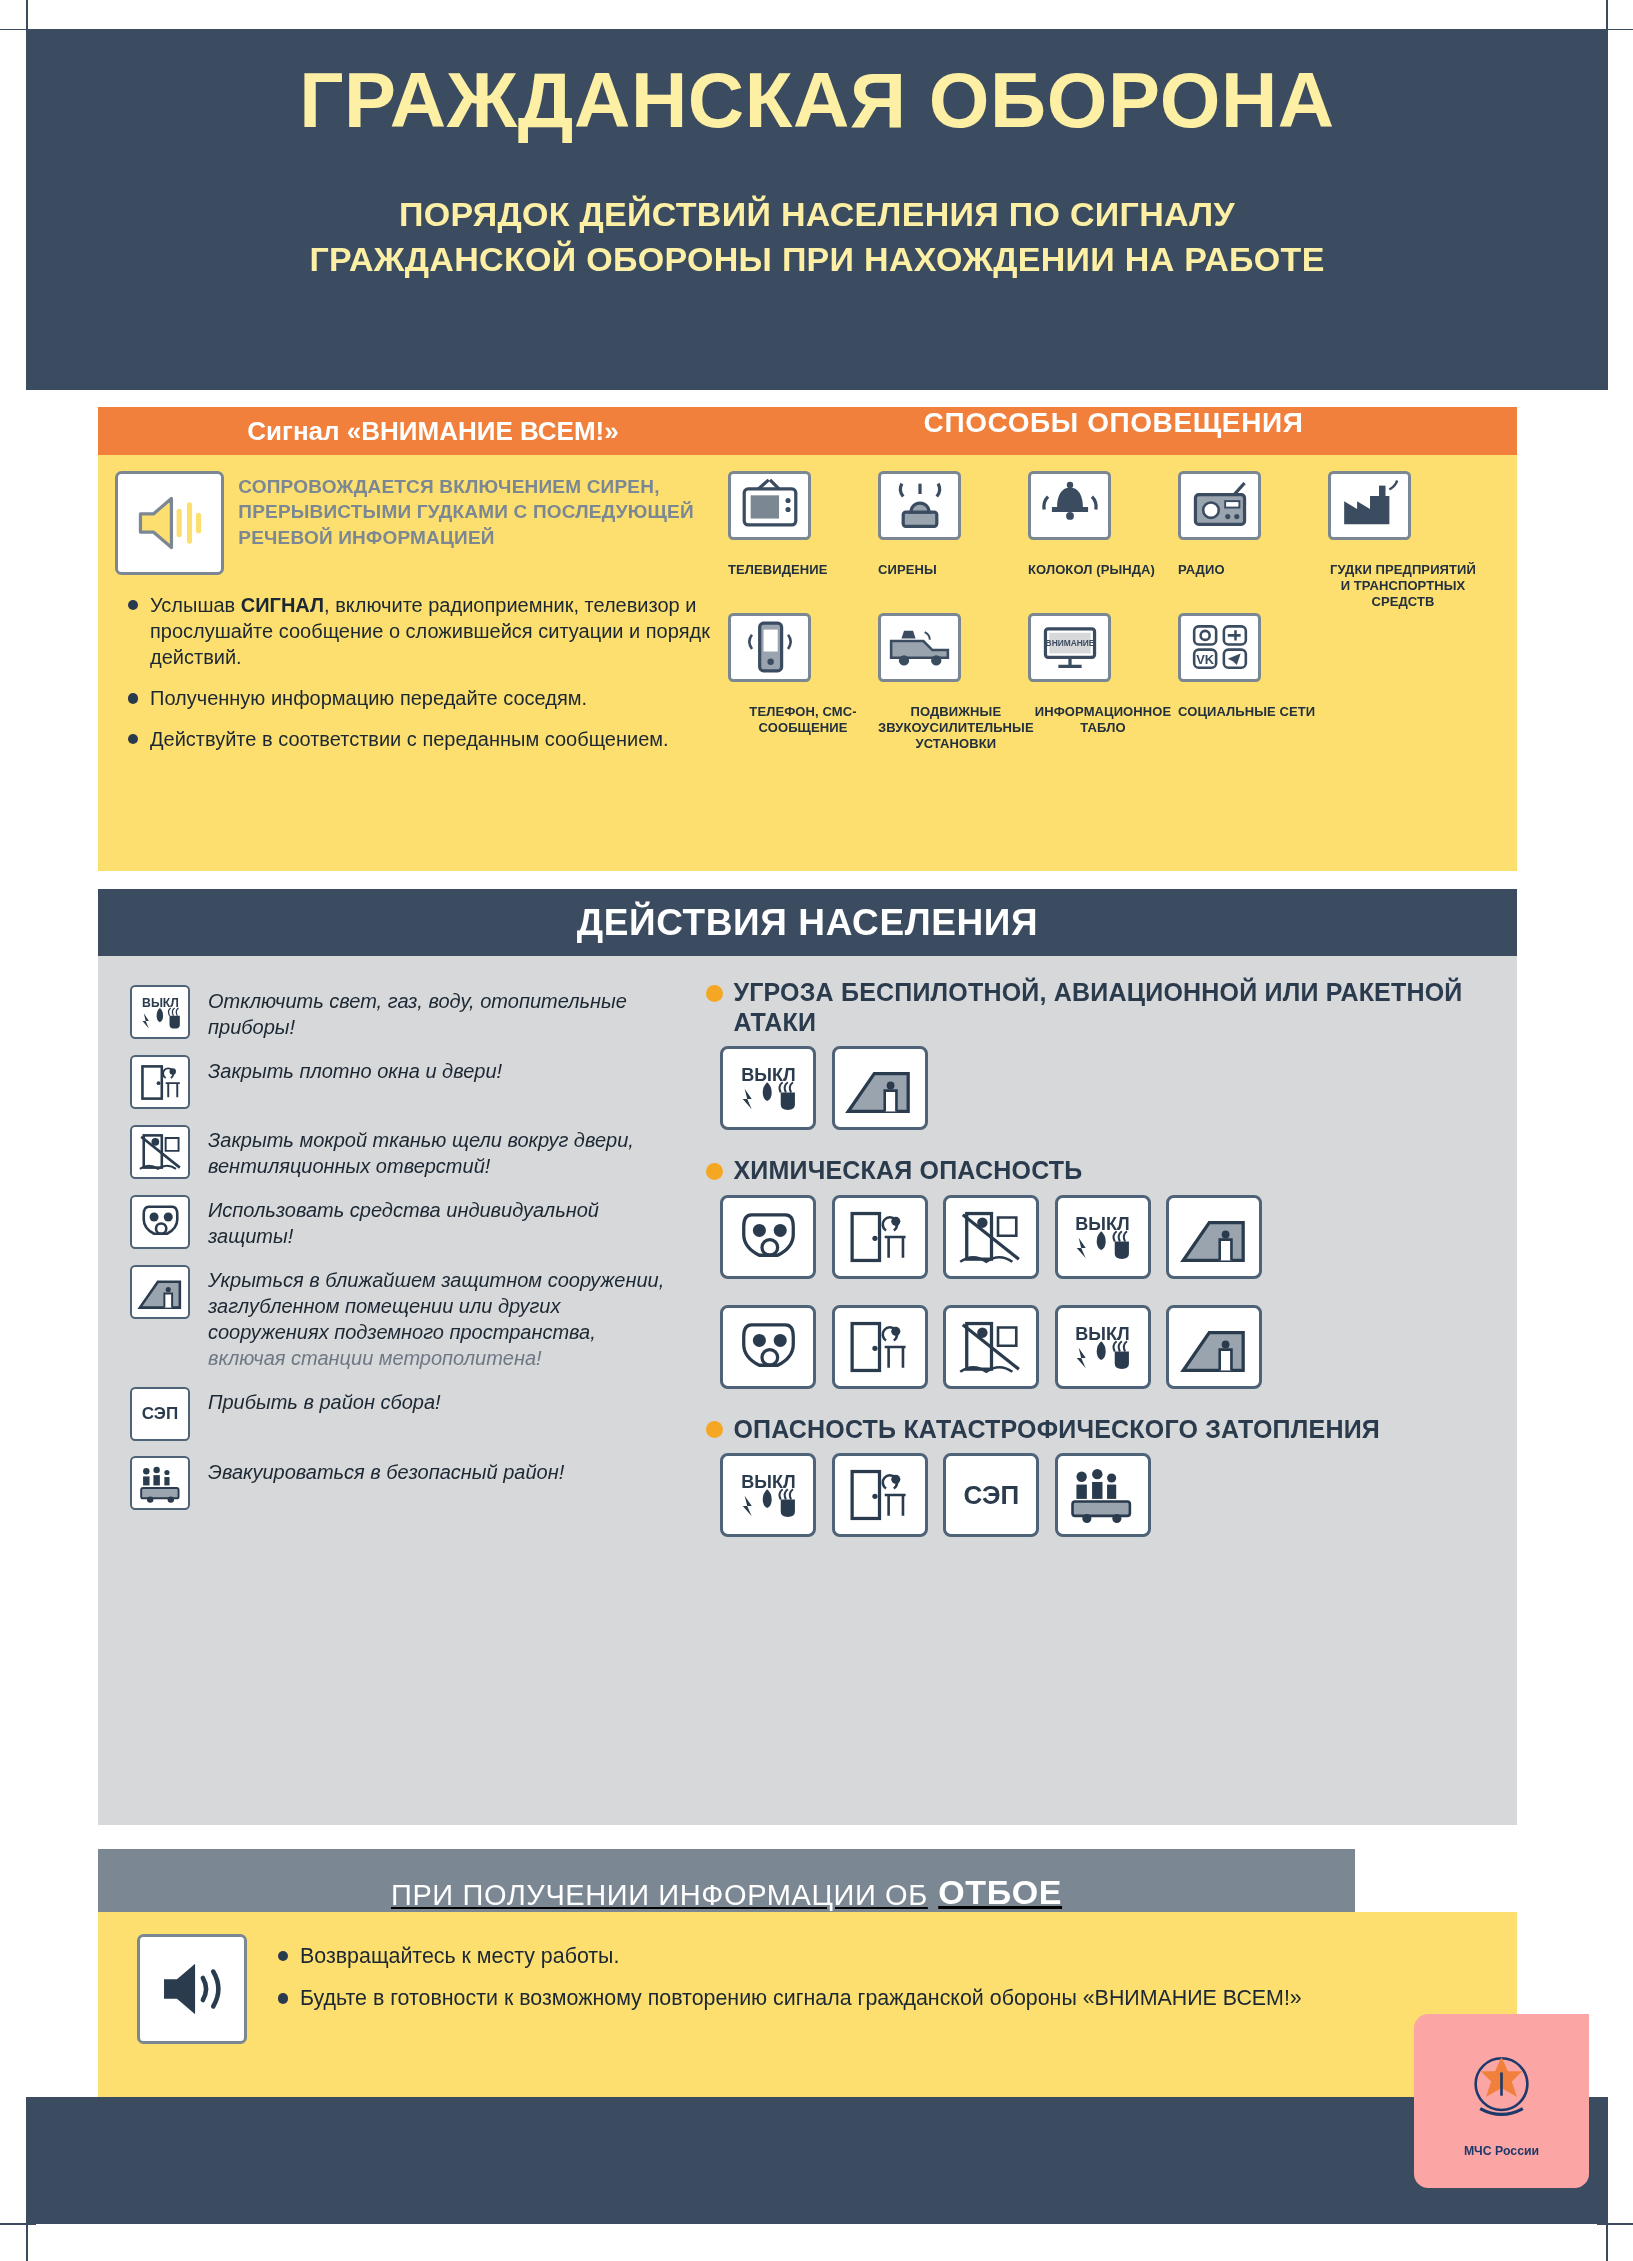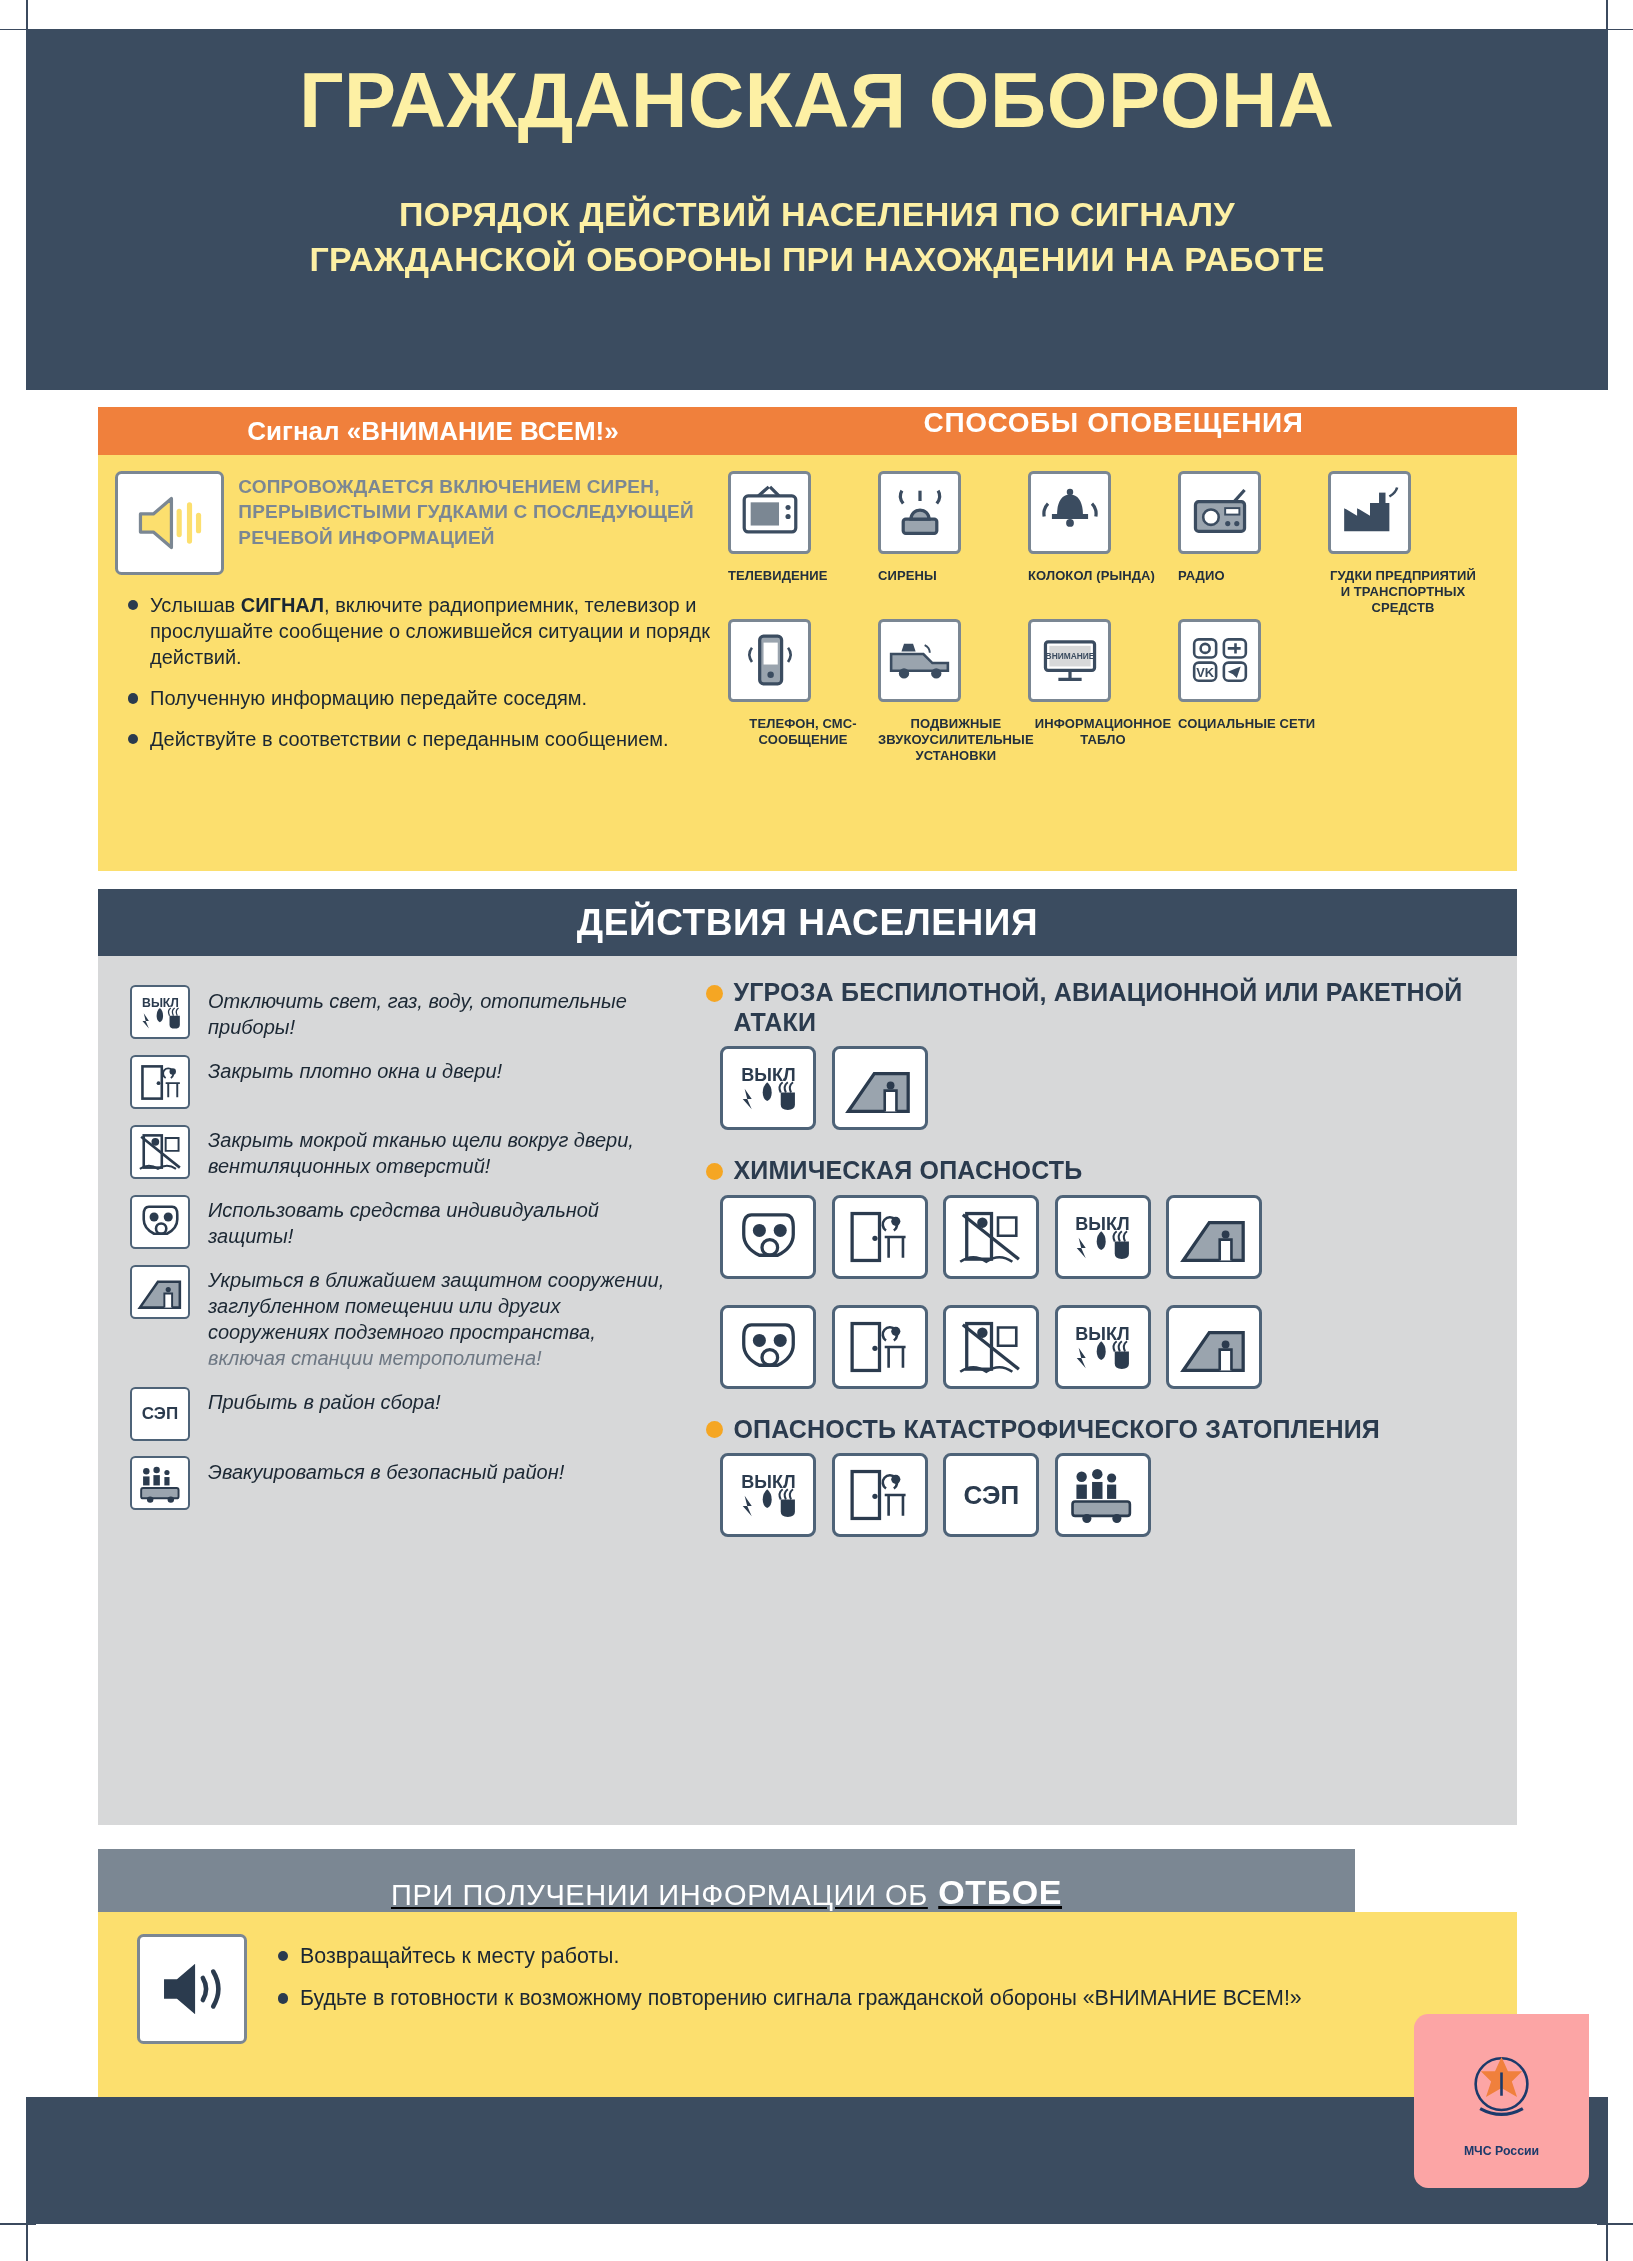--- a/index.html
+++ b/index.html
@@ -79,22 +79,22 @@
   }
   .panel-right .bar {
     height:48px; background:#f0803c; display:flex; align-items:flex-start; justify-content:center;
   }
   .panel-right .bar span { color:#ffffff; font-weight:bold; font-size:28px; letter-spacing:0.6px;}
   .notify-grid {
     display:flex; flex-wrap:wrap; padding:15.5px 18px 0 18px; gap:2.6px 0;
   }
   .ncell { width:150px; display:flex; flex-direction:column; align-items:flex-start; }
   .nbox {
-    width:83px; height:83px; background:#ffffff; border:3.2px solid #7b8793; border-radius:5.2px;
-    display:flex; align-items:center; justify-content:center; margin-bottom:14px;
+    width:83px; height:69px; background:#ffffff; border:3.2px solid #7b8793; border-radius:5.2px;
+    display:flex; align-items:center; justify-content:center; margin-bottom:22px;
   }
   .ncap {
     text-align:center; font-size:13px; font-weight:bold; color:#23303d; line-height:1.25;
     letter-spacing:0.1px; min-height:40px;
   }
 
   
   .act-bar {
     position:absolute; left:98px; top:889px; width:1419px; height:67px;
     background:#3b4c60; display:flex; align-items:center; justify-content:center;

